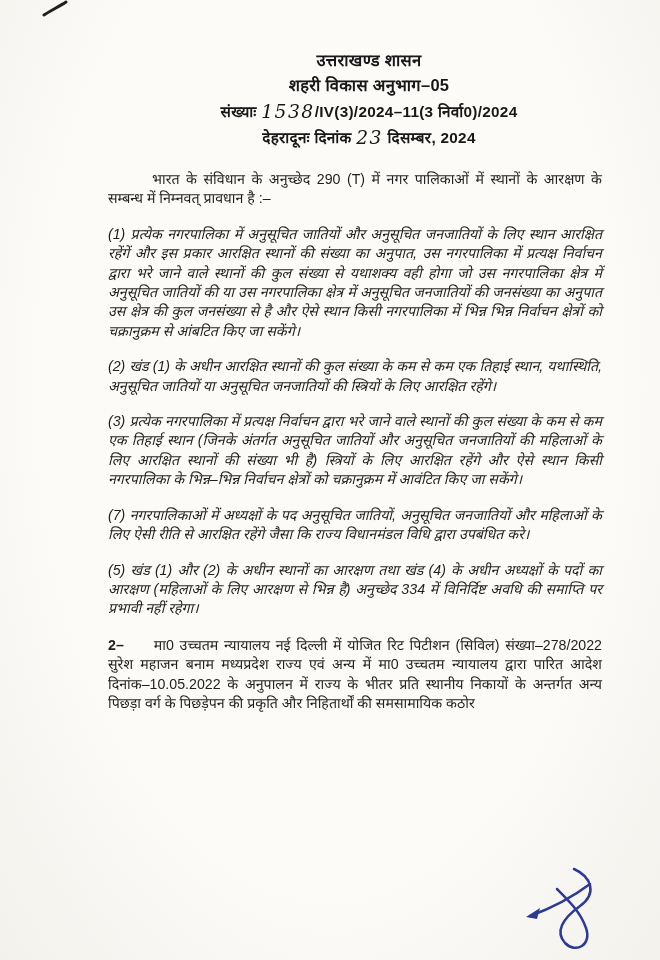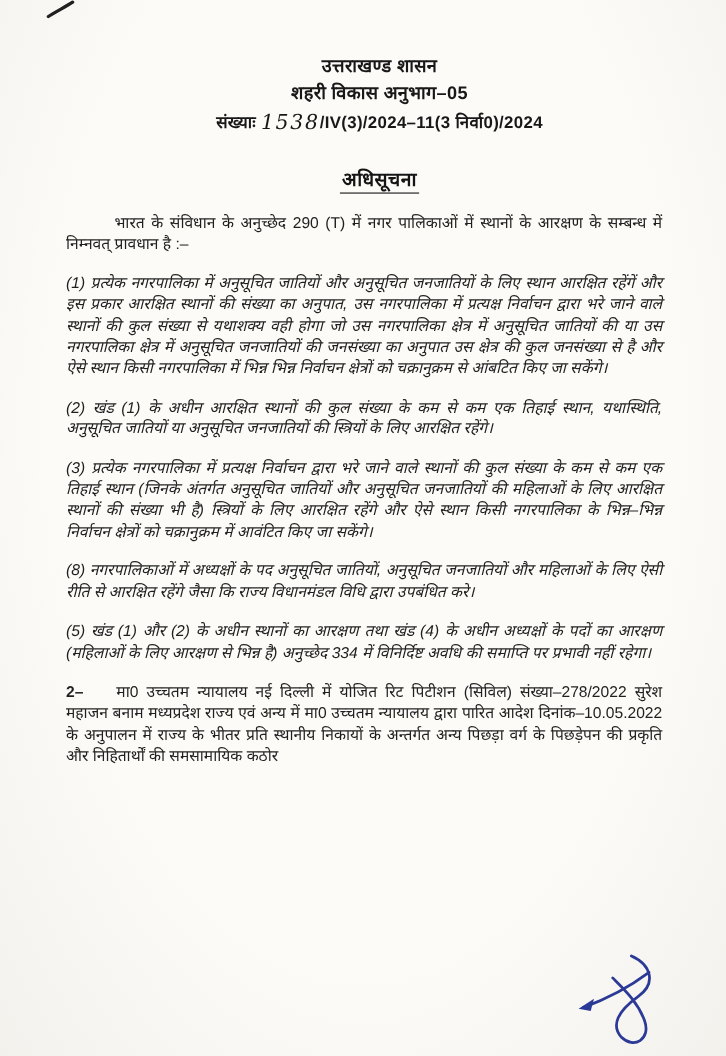--- a/index.html
+++ b/index.html
@@ -12,20 +12,21 @@
     position: relative;
     width: 660px; height: 960px;
     background:
       radial-gradient(ellipse at 50% 40%, #fcfbf8 60%, #f3f1ec 100%);
     overflow: hidden;
     color: #1f1f1f;
   }
   .page {
     position: relative;
     padding: 48px 58px 0 60px;
+    margin-left: 48px;
   }
   
   .doc-header {
     text-align: center;
     margin-left: 28px;
     font-weight: bold;
     color: #181818;
   }
   .doc-header .h-line { line-height: 25px; font-size: 16.5px; letter-spacing: 0.3px; }
   .doc-header .h-line.small { font-size: 15.3px; text-align: center; }
@@ -71,32 +72,30 @@
   <svg class="pen-mark-tl" width="34" height="20" viewBox="0 0 34 20">
     <path d="M 28,2 C 22,6 12,11 6,15" stroke="#202020" stroke-width="3" fill="none" stroke-linecap="round"></path>
   </svg>
 
   <div class="page">
 
     <div class="doc-header">
       <div class="h-line">उत्तराखण्ड शासन</div>
       <div class="h-line">शहरी विकास अनुभाग–05</div>
       <div class="h-line small"><span>संख्याः </span><span class="hand">1538</span><span>/IV(3)/2024–11(3 निर्वा0)/2024</span></div>
+      <div class="h-line small"><span>देहरादूनः दिनांक </span><span class="hand">23</span><span> दिसम्बर, 2024</span></div>
     </div>
 
-    <div class="notice-title">
-      <span>अधिसूचना</span>
-    </div>
 
     <div class="body-text">
       <p class="intro">भारत के संविधान के अनुच्छेद 290 (T) में नगर पालिकाओं में स्थानों के आरक्षण के सम्बन्ध में निम्नवत् प्रावधान है :–</p>
       <p class="clause">(1) प्रत्येक नगरपालिका में अनुसूचित जातियों और अनुसूचित जनजातियों के लिए स्थान आरक्षित रहेंगें और इस प्रकार आरक्षित स्थानों की संख्या का अनुपात, उस नगरपालिका में प्रत्यक्ष निर्वाचन द्वारा भरे जाने वाले स्थानों की कुल संख्या से यथाशक्य वही होगा जो उस नगरपालिका क्षेत्र में अनुसूचित जातियों की या उस नगरपालिका क्षेत्र में अनुसूचित जनजातियों की जनसंख्या का अनुपात उस क्षेत्र की कुल जनसंख्या से है और ऐसे स्थान किसी नगरपालिका में भिन्न भिन्न निर्वाचन क्षेत्रों को चक्रानुक्रम से आंबटित किए जा सकेंगे।</p>
       <p class="clause">(2) खंड (1) के अधीन आरक्षित स्थानों की कुल संख्या के कम से कम एक तिहाई स्थान, यथास्थिति, अनुसूचित जातियों या अनुसूचित जनजातियों की स्त्रियों के लिए आरक्षित रहेंगे।</p>
       <p class="clause">(3) प्रत्येक नगरपालिका में प्रत्यक्ष निर्वाचन द्वारा भरे जाने वाले स्थानों की कुल संख्या के कम से कम एक तिहाई स्थान (जिनके अंतर्गत अनुसूचित जातियों और अनुसूचित जनजातियों की महिलाओं के लिए आरक्षित स्थानों की संख्या भी है) स्त्रियों के लिए आरक्षित रहेंगे और ऐसे स्थान किसी नगरपालिका के भिन्न–भिन्न निर्वाचन क्षेत्रों को चक्रानुक्रम में आवंटित किए जा सकेंगे।</p>
-      <p class="clause">(8) नगरपालिकाओं में अध्यक्षों के पद अनुसूचित जातियों, अनुसूचित जनजातियों और महिलाओं के लिए ऐसी रीति से आरक्षित रहेंगे जैसा कि राज्य विधानमंडल विधि द्वारा उपबंधित करे।</p>
+      <p class="clause">(7) नगरपालिकाओं में अध्यक्षों के पद अनुसूचित जातियों, अनुसूचित जनजातियों और महिलाओं के लिए ऐसी रीति से आरक्षित रहेंगे जैसा कि राज्य विधानमंडल विधि द्वारा उपबंधित करे।</p>
       <p class="clause">(5) खंड (1) और (2) के अधीन स्थानों का आरक्षण तथा खंड (4) के अधीन अध्यक्षों के पदों का आरक्षण (महिलाओं के लिए आरक्षण से भिन्न है) अनुच्छेद 334 में विनिर्दिष्ट अवधि की समाप्ति पर प्रभावी नहीं रहेगा।</p>
       <p class="para2"><span class="para-num">2–</span><span>मा0 उच्चतम न्यायालय नई दिल्ली में योजित रिट पिटीशन (सिविल) संख्या–278/2022 सुरेश महाजन बनाम मध्यप्रदेश राज्य एवं अन्य में मा0 उच्चतम न्यायालय द्वारा पारित आदेश दिनांक–10.05.2022 के अनुपालन में राज्य के भीतर प्रति स्थानीय निकायों के अन्तर्गत अन्य पिछड़ा वर्ग के पिछड़ेपन की प्रकृति और निहितार्थों की समसामायिक कठोर</span></p>
     </div>
 
   </div>
 
   <svg class="signature" width="120" height="90" viewBox="0 0 120 90">
     <g stroke="#2b3a96" stroke-width="2.5" fill="none" stroke-linecap="round">
       <path d="M 78,18 C 62,30 40,42 18,50"></path>
       <path d="M 62,3 C 80,11 85,28 68,40 C 50,53 43,66 53,77 C 64,88 80,79 74,62 C 68,45 55,33 45,23"></path>

